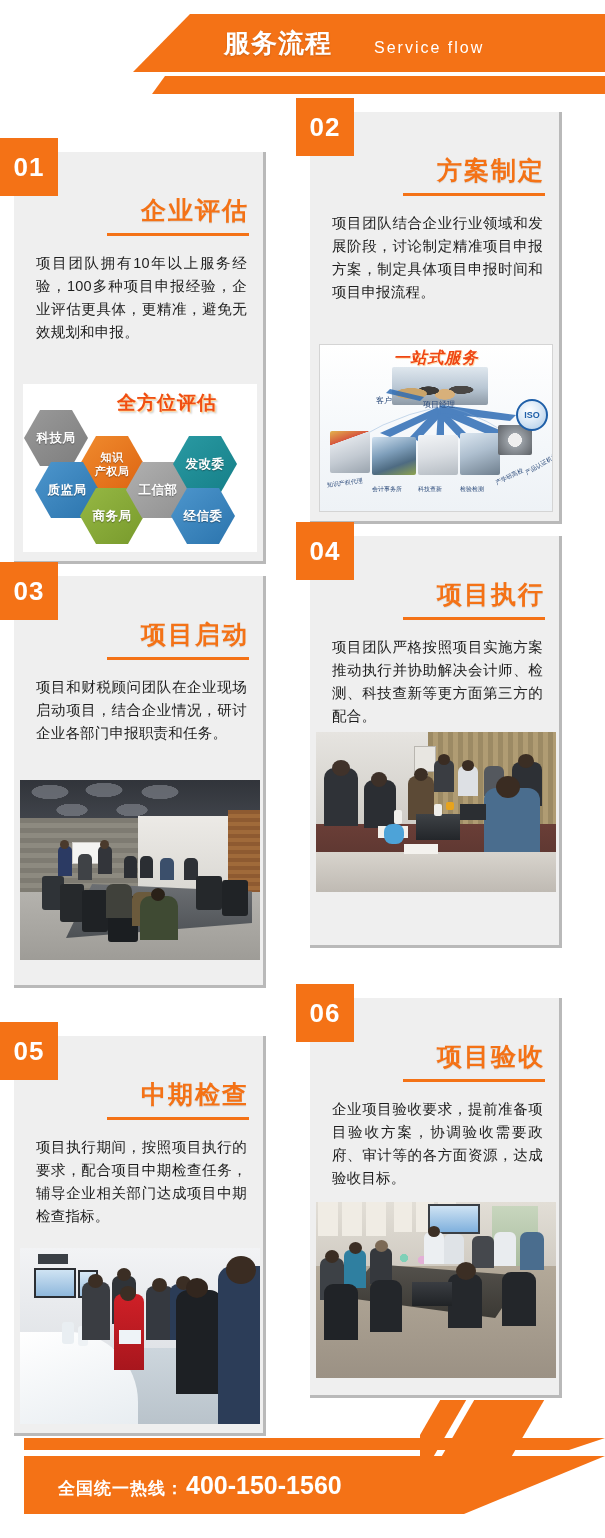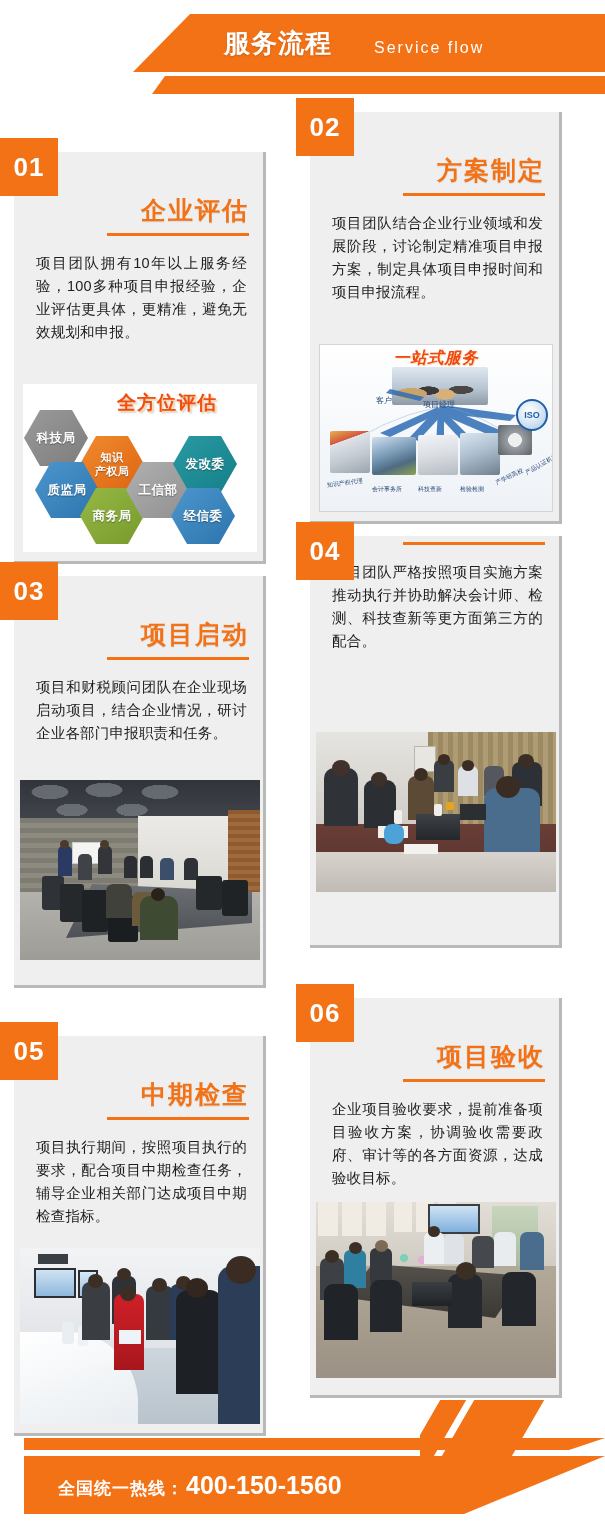--- a/index.html
+++ b/index.html
@@ -261,20 +261,21 @@
           <div class="ph-el" style="left:131px;top:108px;width:14px;height:13px;background:#2a2118;border-radius:50%;"></div>
 
           <div class="ph-el" style="left:176px;top:96px;width:26px;height:34px;background:#25282b;border-radius:3px;"></div>
           <div class="ph-el" style="left:202px;top:100px;width:26px;height:36px;background:#202326;border-radius:3px;"></div>
         </div>
       </div>
       <div class="badge" style="left:-14px; top:-14px;">03</div>
     </div>
 
     <div class="card" style="left:310px; top:428px; width:252px; height:412px;">
+      <div class="card-title" style="margin-top:42px;">项目执行</div>
       <div class="title-rule" style="width:142px;"></div>
       <div class="card-desc">项目团队严格按照项目实施方案推动执行并协助解决会计师、检测、科技查新等更方面第三方的配合。</div>
       <div class="art" style="position:absolute; left:6px; top:196px; width:240px; height:160px;">
         <div class="photo">
           <div class="ph-el" style="left:0;top:0;width:240px;height:96px;background:linear-gradient(180deg,#e6e4e0,#cfccc6);"></div>
           <div class="ph-el" style="left:112px;top:0;width:128px;height:104px;background:repeating-linear-gradient(90deg,#9c8a64 0 5px,#b09c73 5px 10px);"></div>
           <div class="ph-el" style="left:98px;top:14px;width:22px;height:26px;background:#e8e6e1;border:1px solid #b9b6b0;"></div>
           <div class="ph-el" style="left:0;top:92px;width:240px;height:68px;background:linear-gradient(180deg,#6a3e37,#51302b);"></div>
           <div class="ph-el" style="left:0;top:120px;width:240px;height:40px;background:linear-gradient(180deg,#d8d4cd,#bfbab3);"></div>
 

